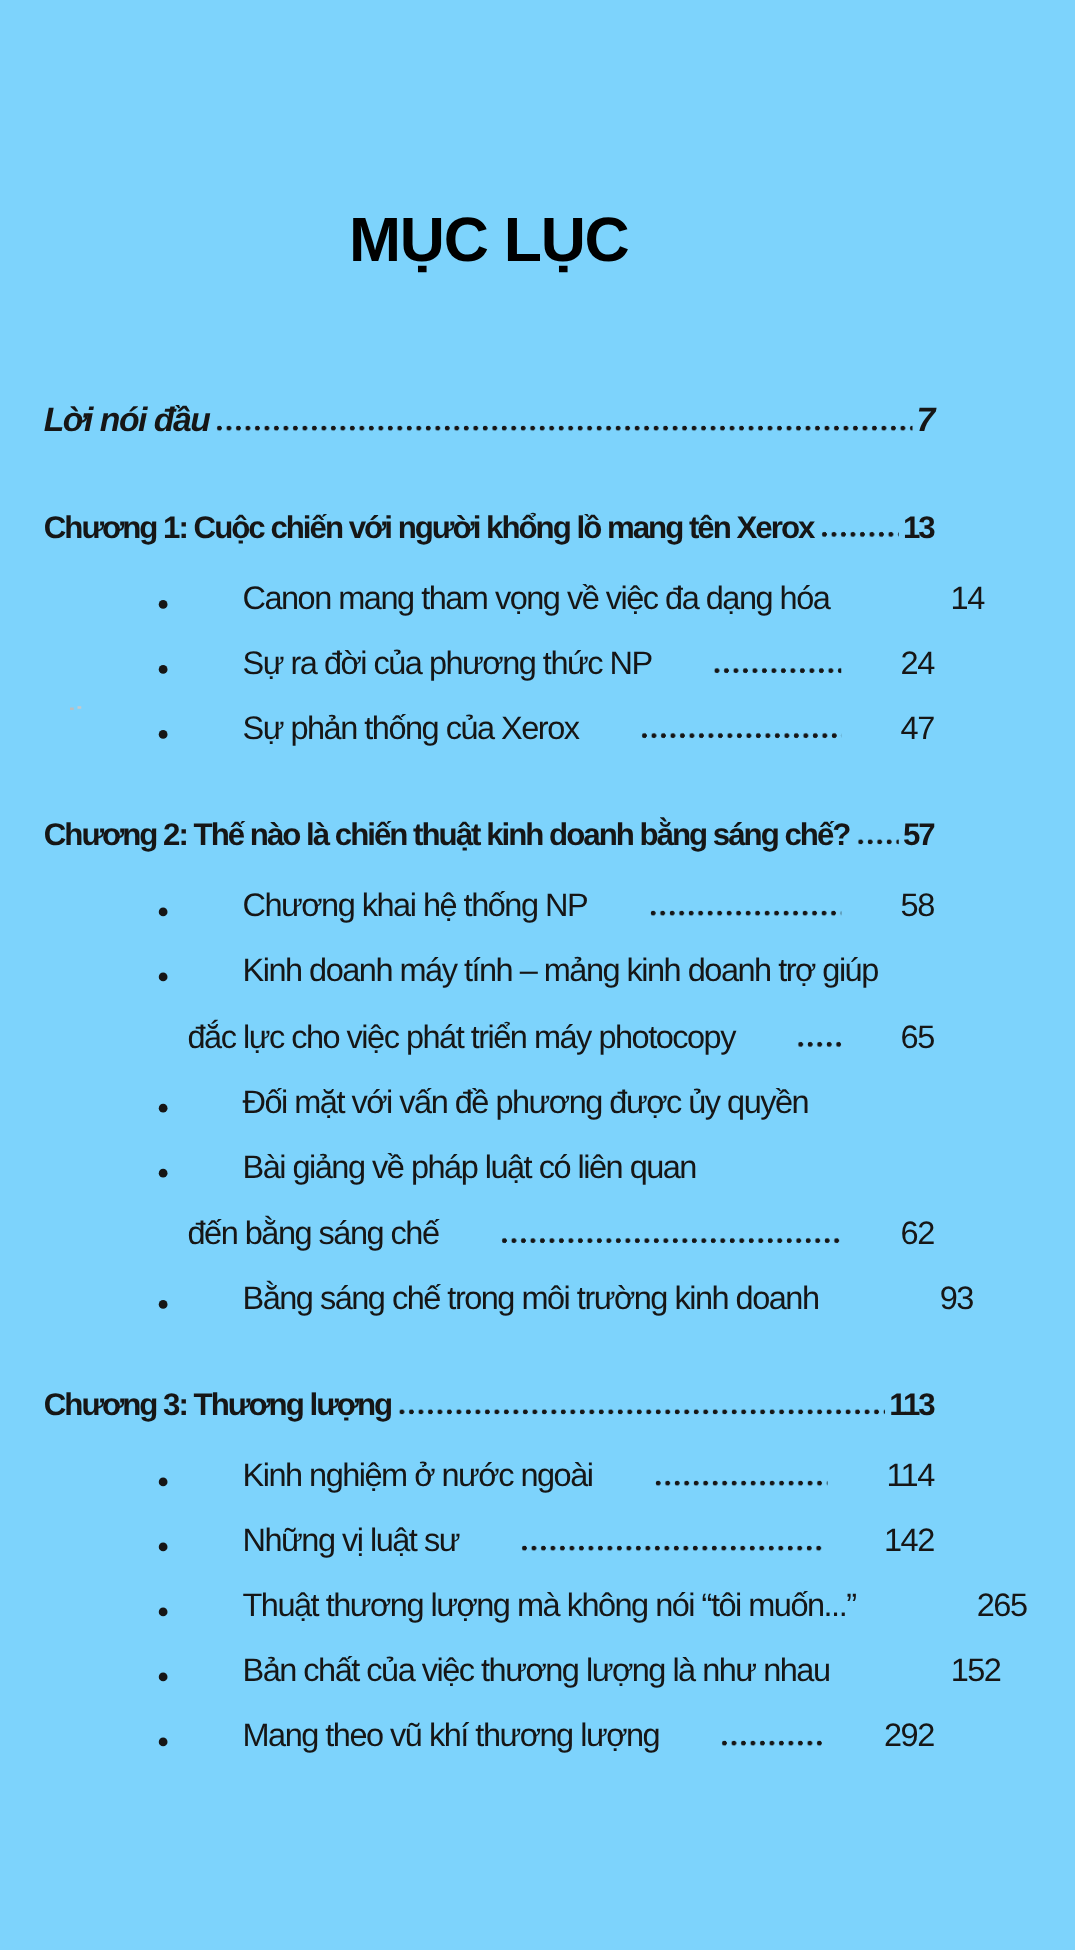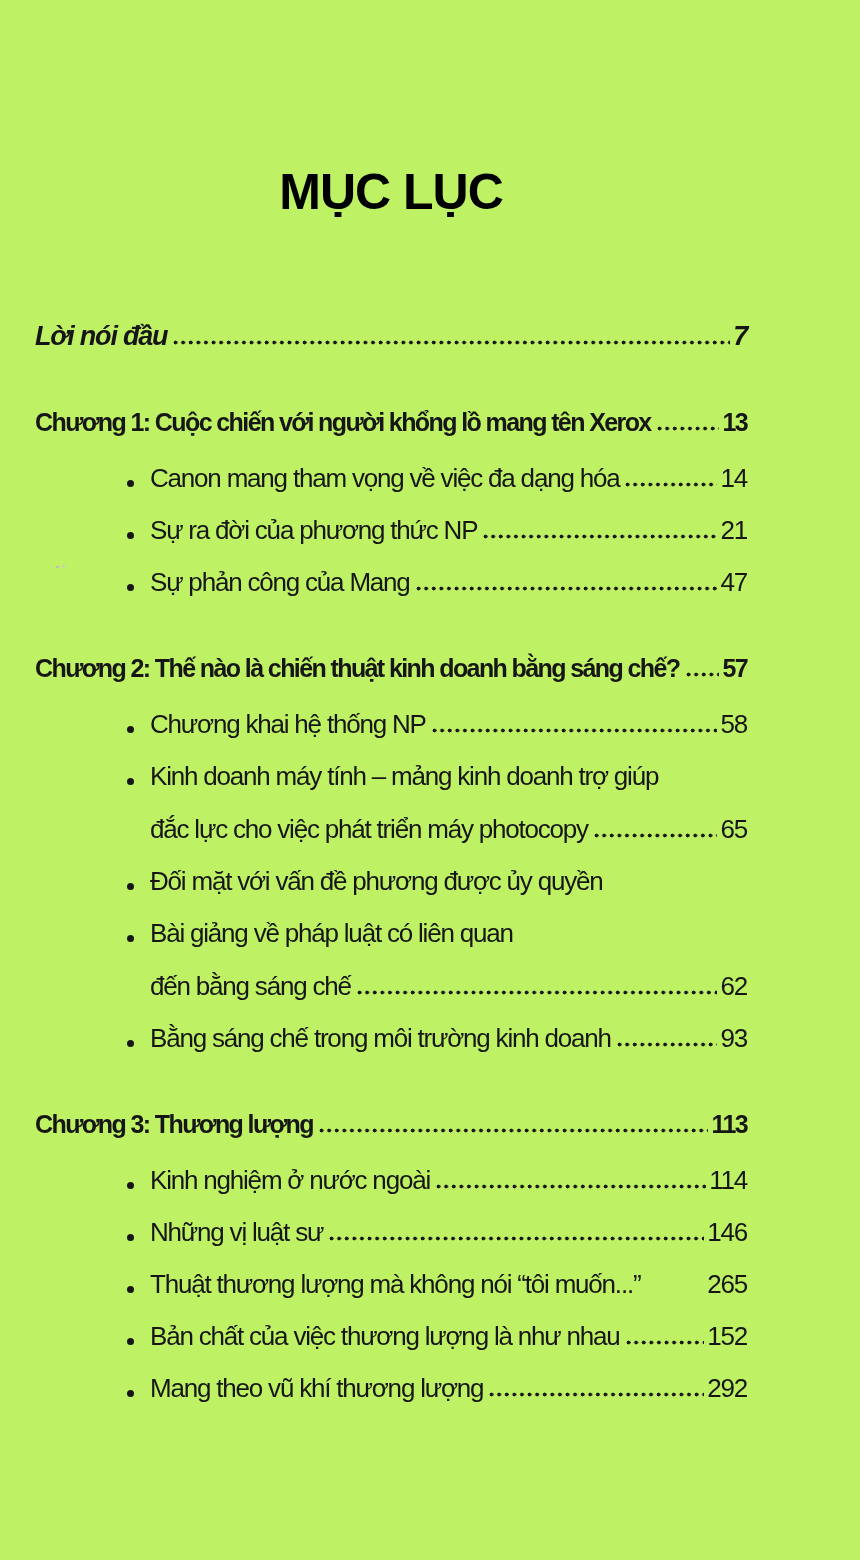--- a/index.html
+++ b/index.html
@@ -1,20 +1,20 @@
 <!DOCTYPE html>
 <html><head>
 <meta charset="utf-8">
 <style>
   html, body { margin: 0; padding: 0; background: #ffffff; }
   .page {
     position: relative;
     width: 860px;
     height: 1560px;
-    background: #bef264;
+    background: #7dd3fc;
     color: #161616;
     font-family: "Liberation Sans", sans-serif;
     overflow: hidden;
   }
   .content {
     position: absolute;
     left: 35px;
     top: 0;
     width: 712px;
   }
@@ -54,21 +54,21 @@
     font-style: italic;
     font-weight: bold;
     font-size: 27px;
   }
   .heading .label, .heading .pg {
     font-weight: bold;
     font-size: 25px;
     letter-spacing: -1.6px;
   }
   .heading { margin-top: 50px; }
-  .item { padding-left: 92px; margin-top: 16px; }
+  .item { padding-left: 92px; margin-top: 16px; gap: 44px; }
   .item.first { margin-top: 20px; }
   .item.cont { padding-left: 115px; margin-top: 17px; }
   .bullet {
     flex: 0 0 7px;
     width: 7px;
     height: 7px;
     border-radius: 50%;
     background: #161616;
     margin-right: 16px;
     margin-bottom: 7px;
@@ -106,25 +106,25 @@
     <div class="row item first">
       <span class="bullet"></span>
       <span class="label">Canon mang tham vọng về việc đa dạng hóa</span>
       <span class="dots"></span>
       <span class="pg">14</span>
     </div>
     <div class="row item">
       <span class="bullet"></span>
       <span class="label">Sự ra đời của phương thức NP</span>
       <span class="dots"></span>
-      <span class="pg">21</span>
-    </div>
-    <div class="row item">
-      <span class="bullet"></span>
-      <span class="label">Sự phản công của Mang</span>
+      <span class="pg">24</span>
+    </div>
+    <div class="row item">
+      <span class="bullet"></span>
+      <span class="label">Sự phản thống của Xerox</span>
       <span class="dots"></span>
       <span class="pg">47</span>
     </div>
 
     <div class="row heading">
       <span class="label">Chương 2: Thế nào là chiến thuật kinh doanh bằng sáng chế?</span>
       <span class="dots"></span>
       <span class="pg">57</span>
     </div>
     <div class="row item first">
@@ -170,21 +170,21 @@
     <div class="row item first">
       <span class="bullet"></span>
       <span class="label">Kinh nghiệm ở nước ngoài</span>
       <span class="dots"></span>
       <span class="pg">114</span>
     </div>
     <div class="row item">
       <span class="bullet"></span>
       <span class="label">Những vị luật sư</span>
       <span class="dots"></span>
-      <span class="pg">146</span>
+      <span class="pg">142</span>
     </div>
     <div class="row item no-dots">
       <span class="bullet"></span>
       <span class="label">Thuật thương lượng mà không nói “tôi muốn...”</span>
       <span class="dots"></span>
       <span class="pg">265</span>
     </div>
     <div class="row item">
       <span class="bullet"></span>
       <span class="label">Bản chất của việc thương lượng là như nhau</span>

